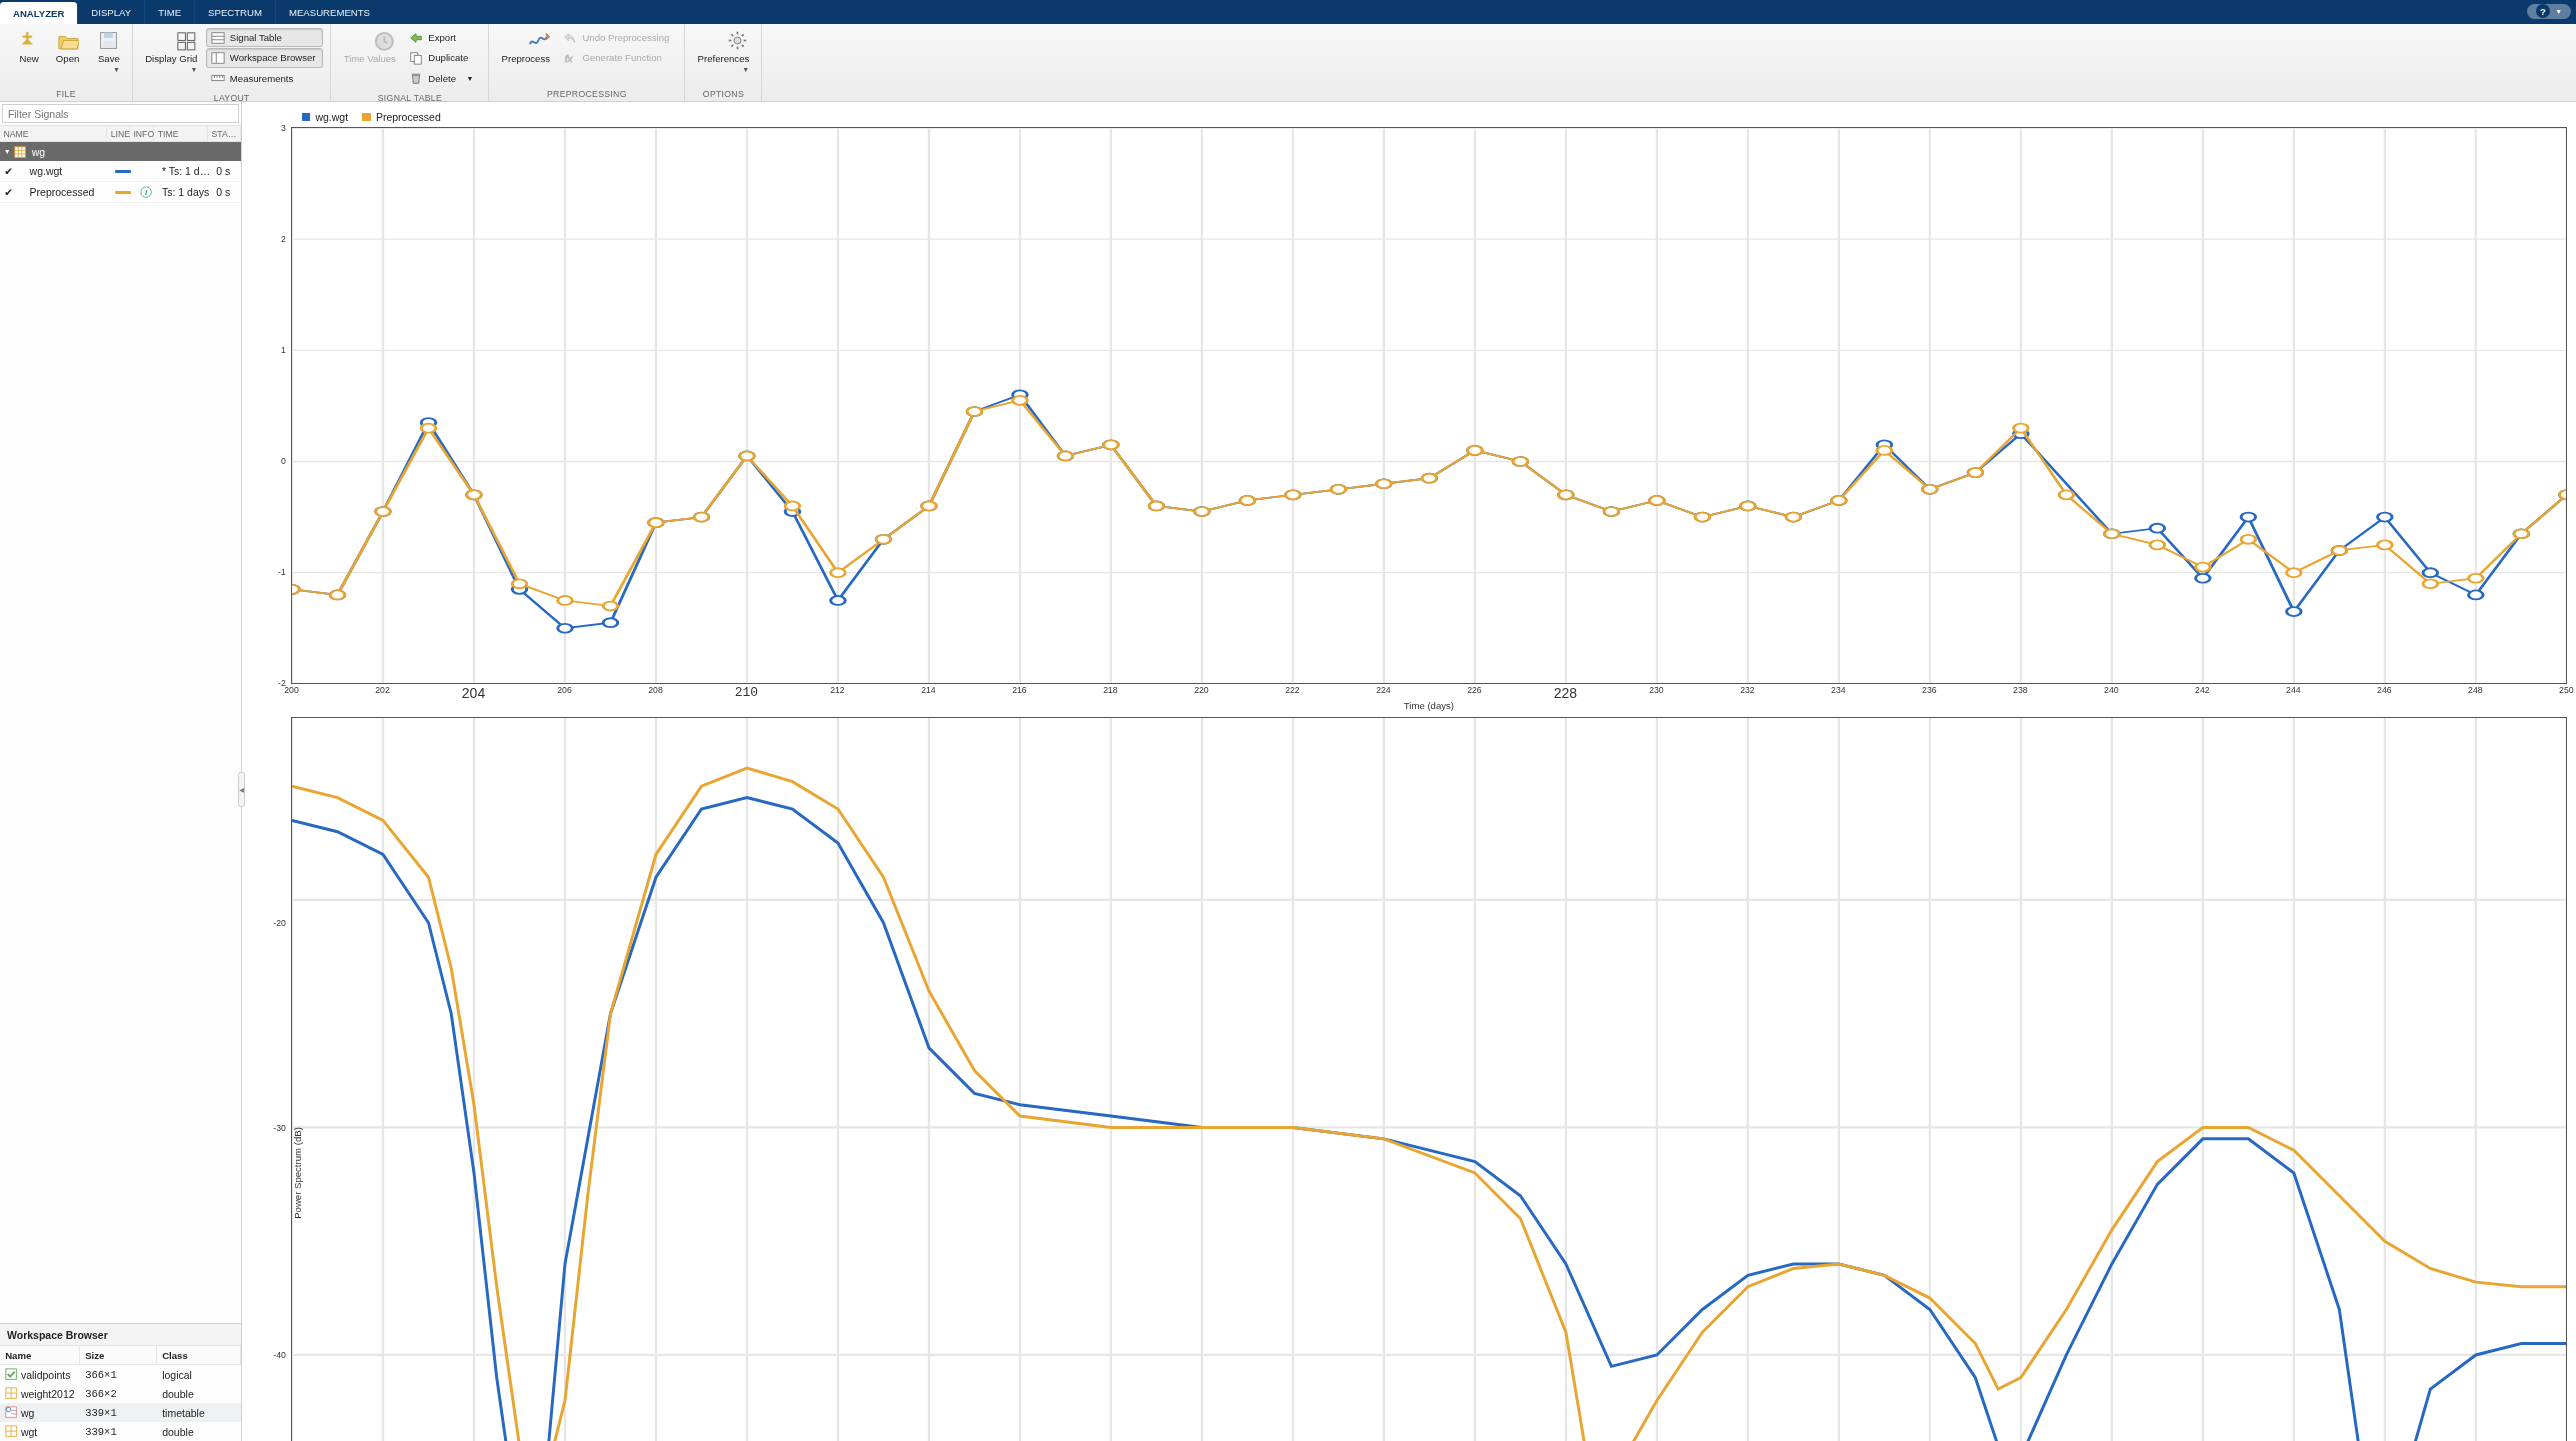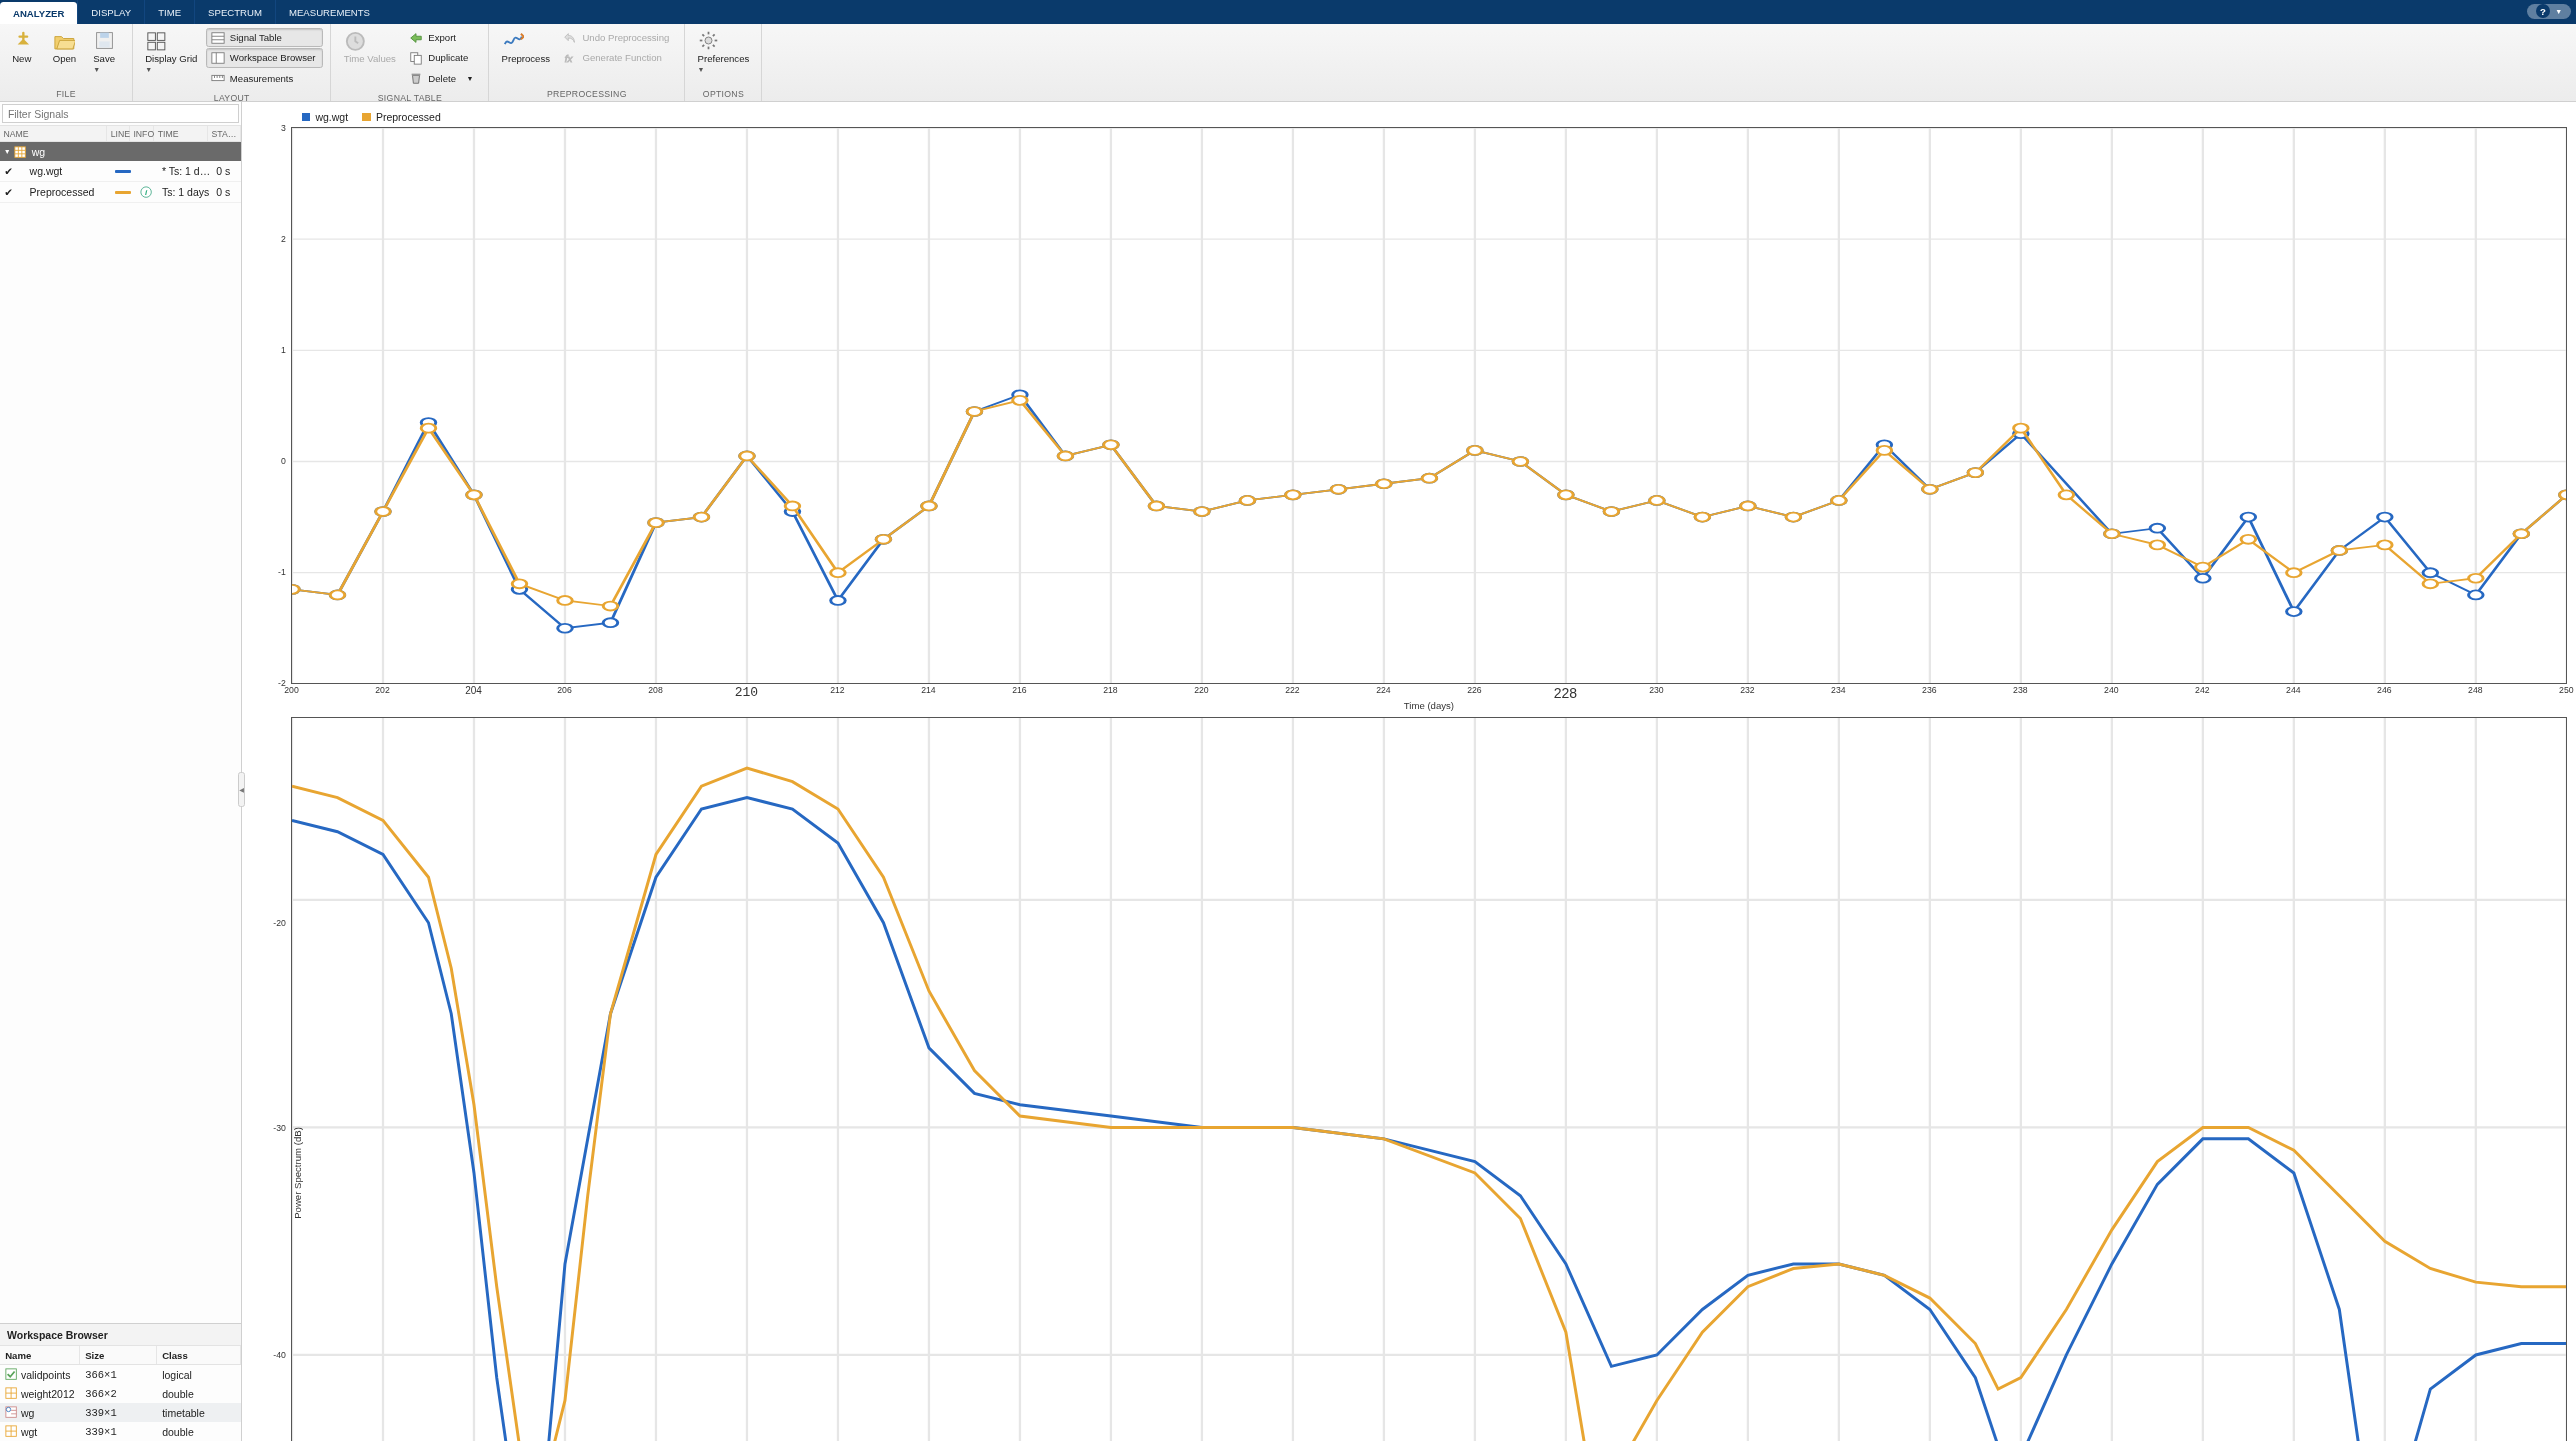--- a/index.html
+++ b/index.html
@@ -14,21 +14,21 @@
 .tabstrip .tab.active { background: #fff; color: #0a3a6b; font-weight: 600; border-top-left-radius: 3.5px; border-top-right-radius: 3.5px; margin-top: 1.7px; }
 .help-pill { position: absolute; right: 5.2px; top: 3.5px; background: #5f7fa0; color: #fff; border-radius: 8.7px; padding: 0.9px 8.7px; display: flex; align-items: center; gap: 5.2px; }
 .help-pill .q { background: #0a3a6b; color: #fff; width: 14px; height: 14px; border-radius: 50%; display: flex; align-items: center; justify-content: center; font-size: 9.6px; font-weight: bold; }
 .help-pill .tri { font-size: 7px; }
 
 
 .ribbon { display: flex; background: linear-gradient(#f7f7f7,#ececec); border-bottom: 0.9px solid #d0d0d0; height: 78px; }
 .ribbon .group { display: flex; flex-direction: column; border-right: 0.9px solid #d6d6d6; }
 .ribbon .group .body { flex: 1; display: flex; align-items: flex-start; padding: 3.5px 7px; gap: 3.5px; }
 .ribbon .group .label { text-align: center; font-size: 8.7px; color: #666; padding: 1.7px 0 2.6px; letter-spacing: 0.3px; }
-.rbtn-v { display: flex; flex-direction: column; align-items: flex-start; justify-content: center; min-width: 37px; padding: 1.7px 5.2px; gap: 1.7px; cursor: pointer; border-radius: 2.6px; }
+.rbtn-v { display: flex; flex-direction: column; align-items: flex-end; justify-content: center; min-width: 37px; padding: 1.7px 5.2px; gap: 1.7px; cursor: pointer; border-radius: 2.6px; }
 .rbtn-v .ic { width: 22.7px; height: 22.7px; display: flex; align-items: center; justify-content: center; }
 .rbtn-v .txt { font-size: 9.6px; line-height: 10.5px; text-align: center; }
 .rbtn-v .caret { font-size: 7px; color: #555; }
 .stackbtns { display: flex; flex-direction: column; gap: 0.9px; }
 .rbtn-h { display: flex; align-items: center; gap: 5.2px; padding: 1.7px 7px 1.7px 3.5px; cursor: pointer; border: 0.9px solid transparent; border-radius: 2.6px; font-size: 9.6px; white-space: nowrap; }
 .rbtn-h.toggled { background: #e7e7e7; border: 0.9px solid #b9b9b9; box-shadow: inset 0 0.9px 1.7px rgba(0,0,0,0.15); }
 .rbtn-h .ic { width: 14px; height: 14px; display: flex; justify-content: center; }
 .dim { color: #aaa; }
 .dim .ic svg * { stroke: #bbb !important; fill: #ddd !important; }
 
@@ -548,21 +548,21 @@
             <circle class="marker" cx="920.0" cy="300.0" r="3.2" stroke="#e8a531"></circle>
             <circle class="marker" cx="940.0" cy="328.0" r="3.2" stroke="#e8a531"></circle>
             <circle class="marker" cx="960.0" cy="324.0" r="3.2" stroke="#e8a531"></circle>
             <circle class="marker" cx="980.0" cy="292.0" r="3.2" stroke="#e8a531"></circle>
             <circle class="marker" cx="1000.0" cy="264.0" r="3.2" stroke="#e8a531"></circle>
           </svg>
         <div class="axis-label-x">Time (days)</div>
       <div style="position: absolute; left: 0px; right: 0px; bottom: -14px; height: 12.2px;">
             <span style="position: absolute; left: 0%; transform: translateX(-50%); font-size: 8.7px; color: rgb(51, 51, 51);">200</span>
             <span style="position: absolute; left: 4%; transform: translateX(-50%); font-size: 8.7px; color: rgb(51, 51, 51);">202</span>
-            <span style="position: absolute; left: 8%; transform: translateX(-50%); font-size: 10px; color: rgb(51, 51, 51);">204</span>
+            <span style="position: absolute; left: 8%; transform: translateX(-50%); font-size: 14px; color: rgb(51, 51, 51);">204</span>
             <span style="position: absolute; left: 12%; transform: translateX(-50%); font-size: 8.7px; color: rgb(51, 51, 51);">206</span>
             <span style="position: absolute; left: 16%; transform: translateX(-50%); font-size: 8.7px; color: rgb(51, 51, 51);">208</span>
             <span style="position: absolute; left: 20%; transform: translateX(-50%); font-size: 13px; color: rgb(51, 51, 51); font-family: Liberation Mono, monospace;">210</span>
             <span style="position: absolute; left: 24%; transform: translateX(-50%); font-size: 8.7px; color: rgb(51, 51, 51);">212</span>
             <span style="position: absolute; left: 28%; transform: translateX(-50%); font-size: 8.7px; color: rgb(51, 51, 51);">214</span>
             <span style="position: absolute; left: 32%; transform: translateX(-50%); font-size: 8.7px; color: rgb(51, 51, 51);">216</span>
             <span style="position: absolute; left: 36%; transform: translateX(-50%); font-size: 8.7px; color: rgb(51, 51, 51);">218</span>
             <span style="position: absolute; left: 40%; transform: translateX(-50%); font-size: 8.7px; color: rgb(51, 51, 51);">220</span>
             <span style="position: absolute; left: 44%; transform: translateX(-50%); font-size: 8.7px; color: rgb(51, 51, 51);">222</span>
             <span style="position: absolute; left: 48%; transform: translateX(-50%); font-size: 8.7px; color: rgb(51, 51, 51);">224</span>

